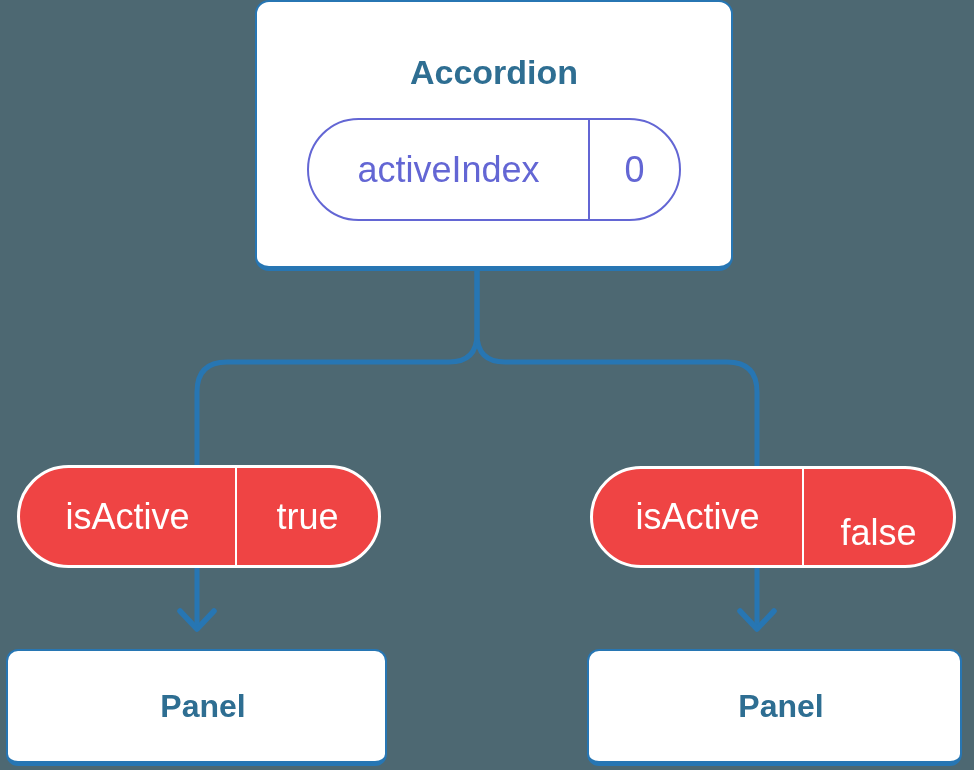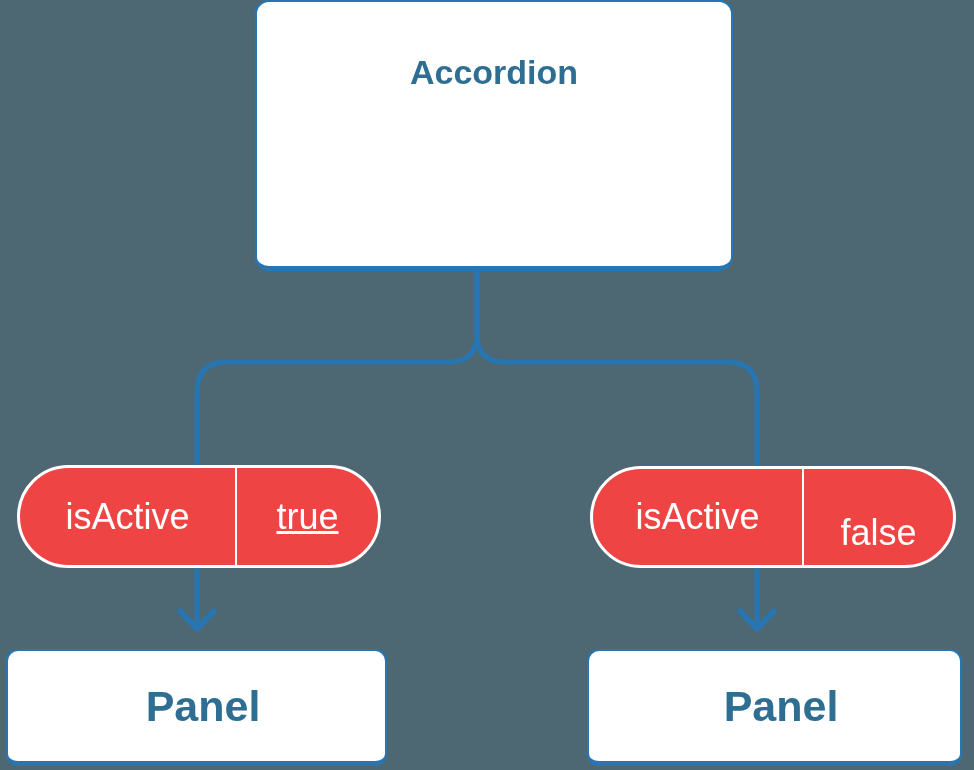--- a/index.html
+++ b/index.html
@@ -98,60 +98,65 @@
     font-size: 36px;
   }
   .prop-pill .pill-divider { width: 2px; background: #ffffff; }
   .prop-pill.left {
     left: 17px;
     top: 465px;
     width: 364px;
     height: 103px;
   }
   .prop-pill.left .pill-name { width: 215px; }
-  .prop-pill.left .pill-value { flex: 1; text-decoration: underline; }
+  .prop-pill.left .pill-value { flex: 1; }
   .prop-pill.right {
     left: 590px;
     top: 466px;
     width: 366px;
     height: 102px;
   }
   .prop-pill.right .pill-name { width: 209px; }
   .prop-pill.right .pill-value { flex: 1; margin-top: 31px; }
 
   .panel-card {
     top: 649px;
     height: 117px;
     border-radius: 12px;
     display: flex;
     align-items: center;
     justify-content: center;
   }
   .panel-card.left  { left: 6px;   width: 381px; }
   .panel-card.right { left: 587px; width: 375px; }
   .panel-card .card-title {
-    font-size: 43px;
+    font-size: 32px;
     line-height: 32px;
     margin-left: 13px;
   }
 </style>
 </head>
 <body>
 
 <div class="canvas">
 
   <svg class="connectors" width="974" height="770" viewBox="0 0 974 770" aria-hidden="true">
     <path d="M477 270 L477 334 Q477 362 449 362 L227 362 Q197 362 197 392 L197 627"></path>
     <path d="M477 270 L477 334 Q477 362 505 362 L727 362 Q757 362 757 392 L757 627"></path>
     <path class="arrow" d="M180 611 L197 629 L214 611"></path>
     <path class="arrow" d="M740 611 L757 629 L774 611"></path>
   </svg>
 
   <div class="card root-card">
     <div class="card-title">Accordion</div>
+    <div class="pill state-pill">
+      <span class="pill-name">activeIndex</span>
+      <span class="pill-divider"></span>
+      <span class="pill-value">0</span>
+    </div>
   </div>
 
   <div class="pill prop-pill left">
     <span class="pill-name">isActive</span>
     <span class="pill-divider"></span>
     <span class="pill-value">true</span>
   </div>
 
   <div class="pill prop-pill right">
     <span class="pill-name">isActive</span>

